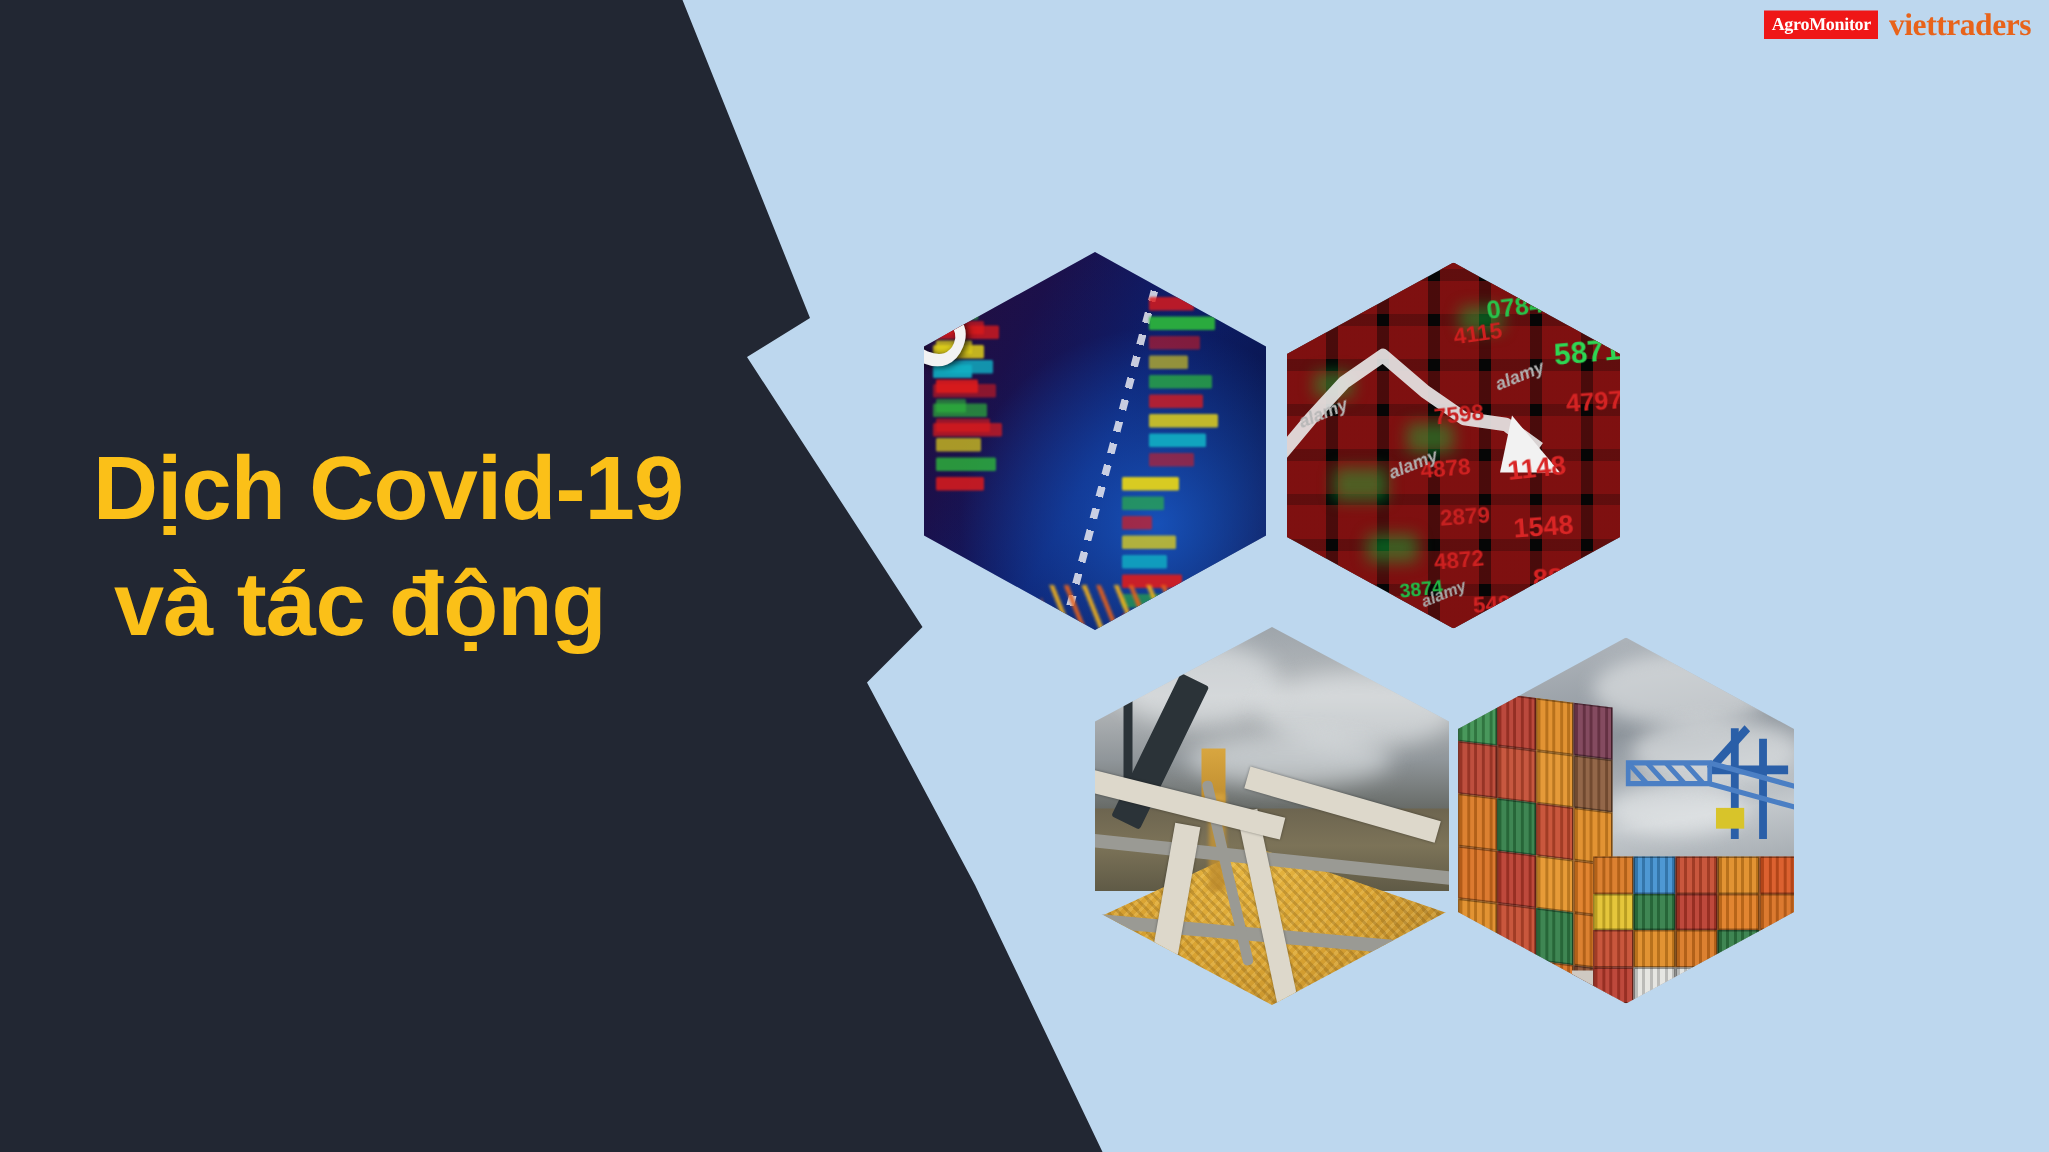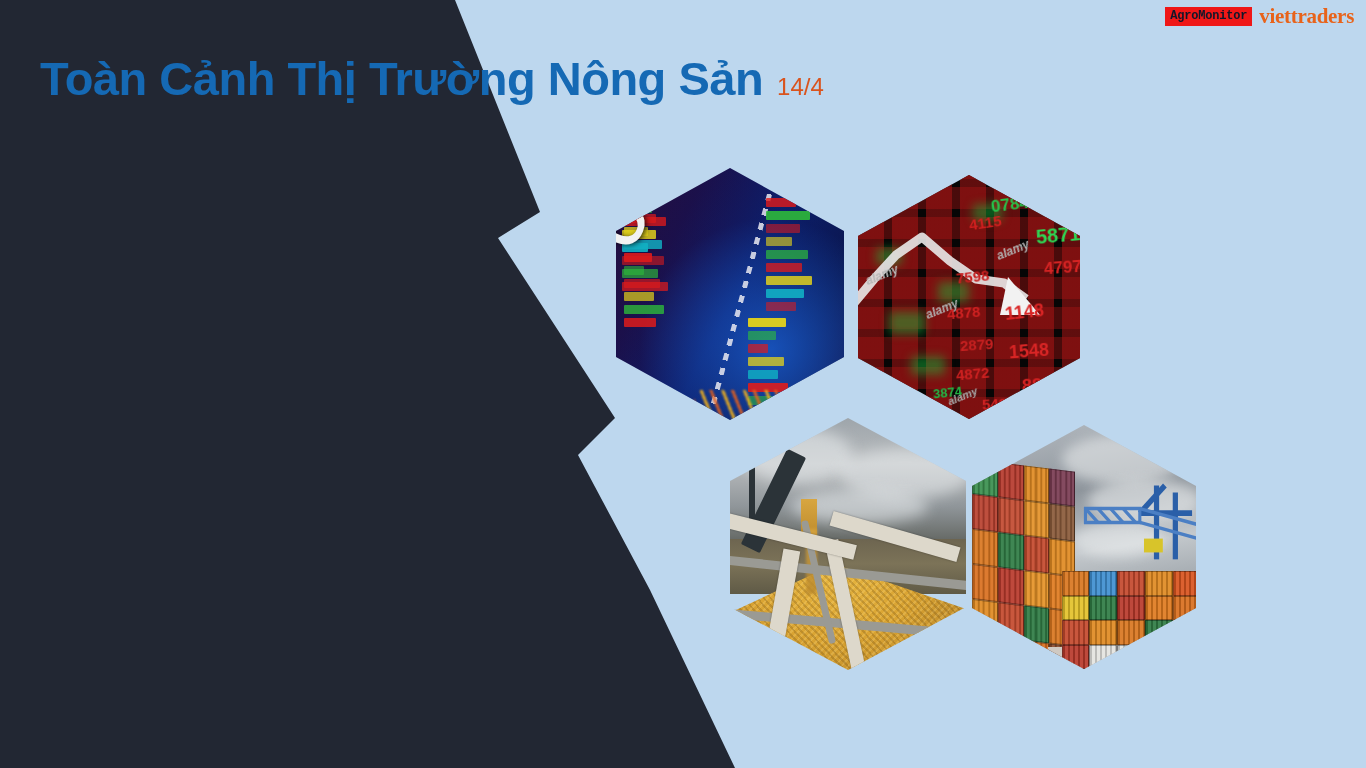--- a/index.html
+++ b/index.html
@@ -29,27 +29,27 @@
     position: absolute;
     right: 12px;
     top: 6px;
     display: flex;
     align-items: center;
     gap: 7px;
     z-index: 40;
   }
   #brand-logo .agro-badge {
     background: #ef1717;
-    color: #0f172a;
+    color: #ffffff;
     font-size: 12px;
     font-weight: bold;
     line-height: 1;
     padding: 3px 5px 4px 5px;
     letter-spacing: -0.2px;
-    font-family: Liberation Mono, monospace;
+    font-family: Liberation Serif, serif;
   }
   #brand-logo .viettraders {
     color: #e8631a;
     font-family: "Liberation Serif", serif;
     font-weight: bold;
     font-size: 21px;
     line-height: 1;
     letter-spacing: -0.3px;
   }
 
@@ -287,26 +287,24 @@
 
   <svg id="dark-shape" viewBox="0 0 1366 768" preserveAspectRatio="none">
     <polygon points="0,0 455,0 540,212 498,238 615,418 578,455 650,590 735,768 0,768" fill="#222733"></polygon>
   </svg>
 
   <div id="brand-logo">
     <span class="agro-badge">AgroMonitor</span>
     <span class="viettraders">viettraders</span>
   </div>
 
-  <div id="header">
-    <span class="headline">Toàn Cảnh Thị Trường Nông Sản</span>
-    <span class="header-date">14/4</span>
-  </div>
 
   <div id="main-title">
+    <span class="title-line title-line-1">Dịch Covid-19</span>
+    <span class="title-line title-line-2">và tác động</span>
   </div>
 
   <div id="hex-cluster">
 
     <div class="hex" id="hex-covid">
       <div class="hex-inner np">
         <div class="bg"></div>
         <div class="dots"></div>
         <div class="barcol" style="left:6px;  top:10px;">
             <div class="bar" style="background: rgb(224, 27, 27); width: 46px; opacity: 0.55;"></div>

